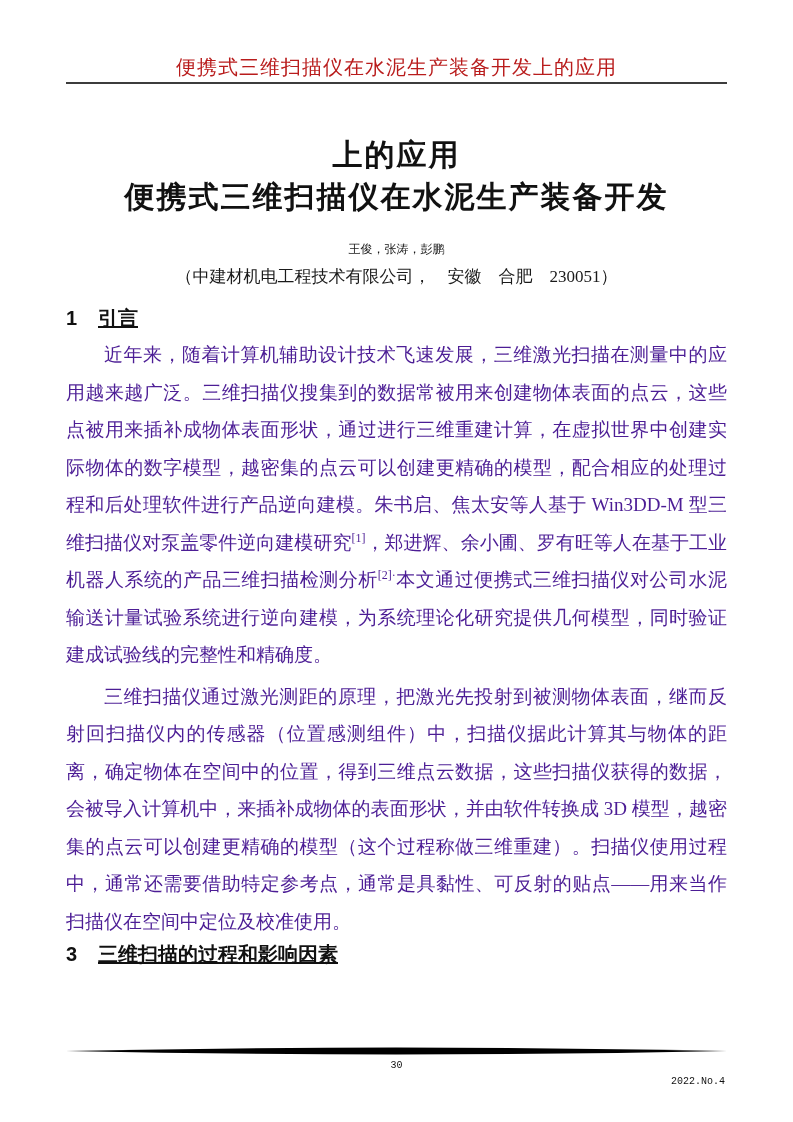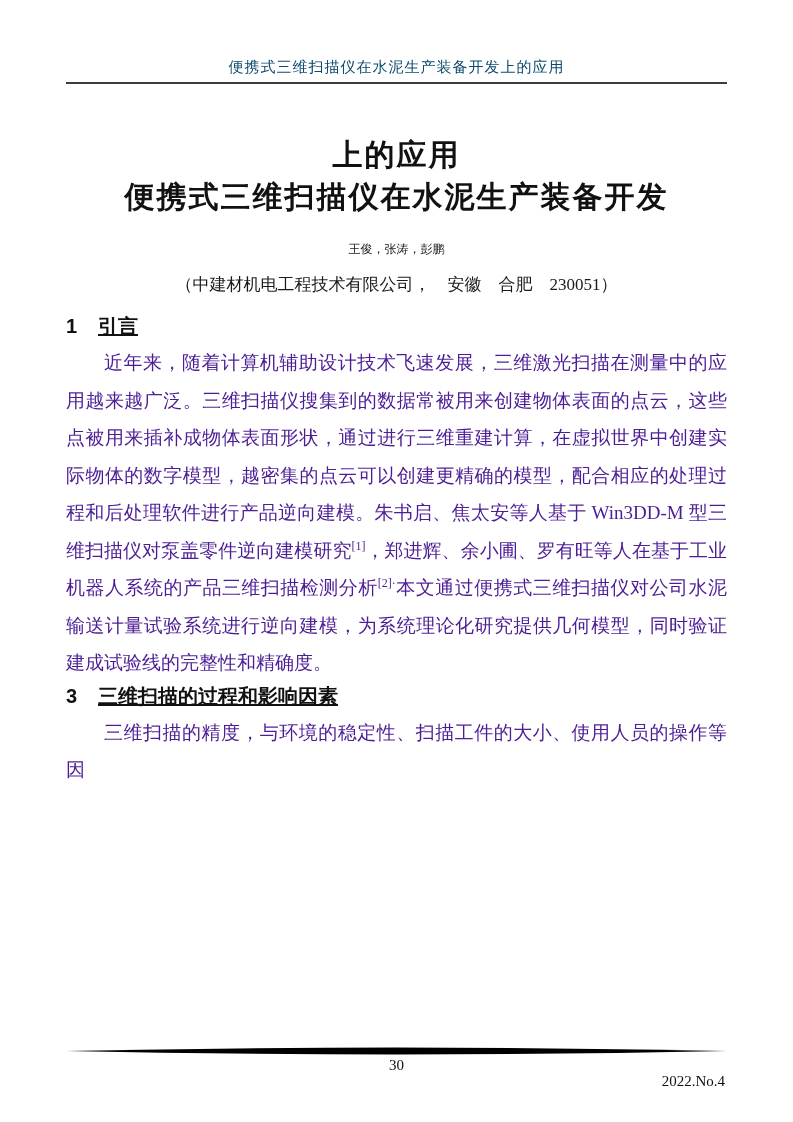--- a/index.html
+++ b/index.html
@@ -12,24 +12,24 @@
     color: #1a1a1a;
     font-family: "Liberation Serif", "DejaVu Serif", serif;
     overflow: hidden;
   }
   .running-head-wrap {
     margin: 0 66px;
     padding-top: 57px;
   }
   .running-head {
     text-align: center;
-    font-size: 15px;
+    font-size: 20px;
     line-height: 20px;
     letter-spacing: 1px;
-    color: #0c4a6e;
+    color: #b91c1c;
   }
   .header-rule {
     margin-top: 5px;
     height: 0;
     border-bottom: 2px solid #3c3c3c;
   }
   .article-title {
     margin: 50px 66px 0 66px;
     text-align: center;
     font-family: "Liberation Sans", "DejaVu Sans", sans-serif;
@@ -40,21 +40,21 @@
     color: #111;
   }
   .article-title span { display: block; }
   .authors {
     margin-top: 18px;
     text-align: center;
     font-size: 12px;
     line-height: 26px;
   }
   .affiliation {
-    margin-top: 10px;
+    margin-top: 2px;
     text-align: center;
     font-size: 17px;
     line-height: 26px;
   }
   .section-heading {
     margin: 14px 66px 0 66px;
     font-family: "Liberation Sans", "DejaVu Sans", sans-serif;
     font-weight: bold;
     font-size: 20px;
     line-height: 28px;
@@ -81,22 +81,22 @@
   .page-footer {
     position: absolute;
     left: 66px;
     right: 66px;
     top: 1046px;
   }
   .footer-bar { display: block; width: 100%; height: 10px; }
   .footer-text-row {
     position: relative;
     margin-top: 1px;
-    font-family: Liberation Serif, serif;
-    font-size: 15px;
+    font-family: Liberation Mono, monospace;
+    font-size: 10px;
     line-height: 17px;
     color: #111;
   }
   .page-number { display: block; text-align: center; }
   .issue-label { position: absolute; right: 2px; top: 16px; }
 </style>
 </head>
 <body>
 
 <div class="page">
@@ -115,26 +115,26 @@
 
   <div class="affiliation">（中建材机电工程技术有限公司，　安徽　合肥　230051）</div>
 
   <h2 class="section-heading">
     <span class="sec-num">1</span><span class="sec-title">引言</span>
   </h2>
 
   <p class="body-para"><span>近年来，随着计算机辅助设计技术飞速发展，三维激光扫描在测量中的应用越来越广泛。三维扫描仪搜集到的数据常被用来创建物体表面的点云，这些点被用来插补成物体表面形状，通过进行三维重建计算，在虚拟世界中创建实际物体的数字模型，越密集的点云可以创建更精确的模型，配合相应的处理过程和后处理软件进行产品逆向建模。朱书启、焦太安等人基于 Win3DD-M 型三维扫描仪对泵盖零件逆向建模研究</span><sup>[1]</sup><span>，郑进辉、余小圃、罗有旺等人在基于工业机器人系统的产品三维扫描检测分析</span><sup>[2]·</sup><span>本文通过便携式三维扫描仪对公司水泥输送计量试验系统进行逆向建模，为系统理论化研究提供几何模型，同时验证建成试验线的完整性和精确度。</span></p>
 
 
+  <p class="body-para">三维扫描仪通过激光测距的原理，把激光先投射到被测物体表面，继而反射回扫描仪内的传感器（位置感测组件）中，扫描仪据此计算其与物体的距离，确定物体在空间中的位置，得到三维点云数据，这些扫描仪获得的数据，会被导入计算机中，来插补成物体的表面形状，并由软件转换成 3D 模型，越密集的点云可以创建更精确的模型（这个过程称做三维重建）。扫描仪使用过程中，通常还需要借助特定参考点，通常是具黏性、可反射的贴点——用来当作扫描仪在空间中定位及校准使用。</p>
 
   <h2 class="section-heading tight">
     <span class="sec-num">3</span><span class="sec-title">三维扫描的过程和影响因素</span>
   </h2>
 
-  <p class="body-para">三维扫描的精度，与环境的稳定性、扫描工件的大小、使用人员的操作等因</p>
 
   <div class="page-footer">
     <svg class="footer-bar" viewBox="0 0 661 10" preserveAspectRatio="none" aria-hidden="true">
       <path d="M 0,5 Q 330,-2 661,5 Q 330,12 0,5 Z" fill="#000000"></path>
     </svg>
     <div class="footer-text-row">
       <span class="page-number">30</span>
       <span class="issue-label">2022.No.4</span>
     </div>
   </div>

